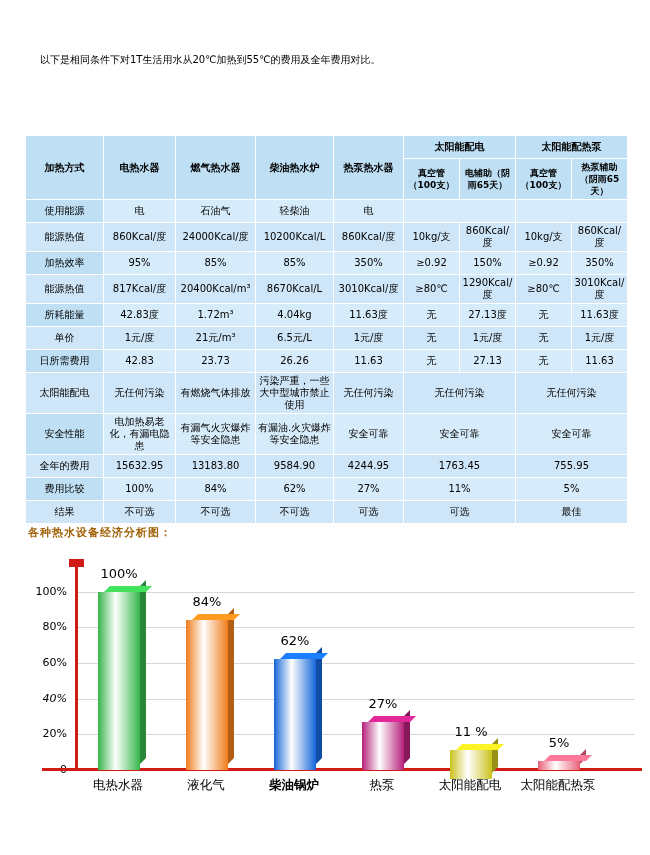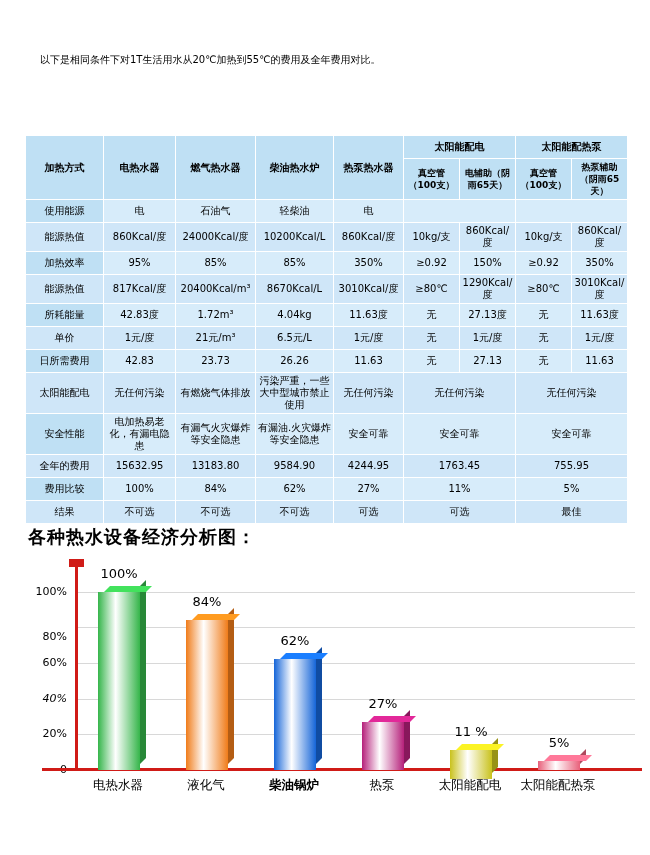--- a/index.html
+++ b/index.html
@@ -57,21 +57,21 @@
   table.main td.rowhdr{
     background:#bfe0f4;font-weight:normal;
   }
   table.main tr.alt td{background:#cfe6f8;}
   table.main td.sub{background:#c9e3f7;}
   .tiny{font-size:9px;}
 
   
   .chart-title{
     position:absolute;left:28px;top:525px;
-    font-size:18px;font-weight:bold;color:#000000;
+    font-size:11px;font-weight:bold;color:#a16207;
     letter-spacing:1px;
   }
 
   
   .chart{
     position:absolute;left:20px;top:555px;width:615px;height:260px;
   }
   .gridline{
     position:absolute;left:0;width:560px;height:1px;background:#d8d8d8;
   }
@@ -292,21 +292,21 @@
         <div class="gridline" style="left: 55px; top: 143.696px;"></div>
         <div class="gridline" style="left: 55px; top: 108.043px;"></div>
         <div class="gridline" style="left: 55px; top: 72.3913px;"></div>
         <div class="gridline" style="left: 55px; top: 36.7391px;"></div>
       </div>
     <div id="yticks">
         <div class="ylab" style="left: 5px; top: 208px;">0</div>
         <div class="ylab" style="left: 5px; top: 172.348px;">20%</div>
         <div class="ylab" style="left: 5px; top: 136.696px; font-style: italic;">40%</div>
         <div class="ylab" style="left: 5px; top: 101.043px;">60%</div>
-        <div class="ylab" style="left: 5px; top: 65.3913px; margin-top: 10px;">80%</div>
+        <div class="ylab" style="left: 5px; top: 65.3913px;">80%</div>
         <div class="ylab" style="left: 5px; top: 29.7391px;">100%</div>
       </div>
     <div class="axis-y"></div>
     <div class="axis-y-top"></div>
     <div class="axis-x"></div>
     <div id="bars">
         <div class="bar" style="left: 78px; top: 36.7391px; height: 178.261px;">
           <div class="face" style="background:linear-gradient(to right,#35b54a 0%,#ffffff 42%,#35b54a 100%)"></div>
           <div class="side" style="background:#35b54a;filter:brightness(0.75)"></div>
           <div class="top" style="background:#35b54a;filter:brightness(1.25)"></div>

